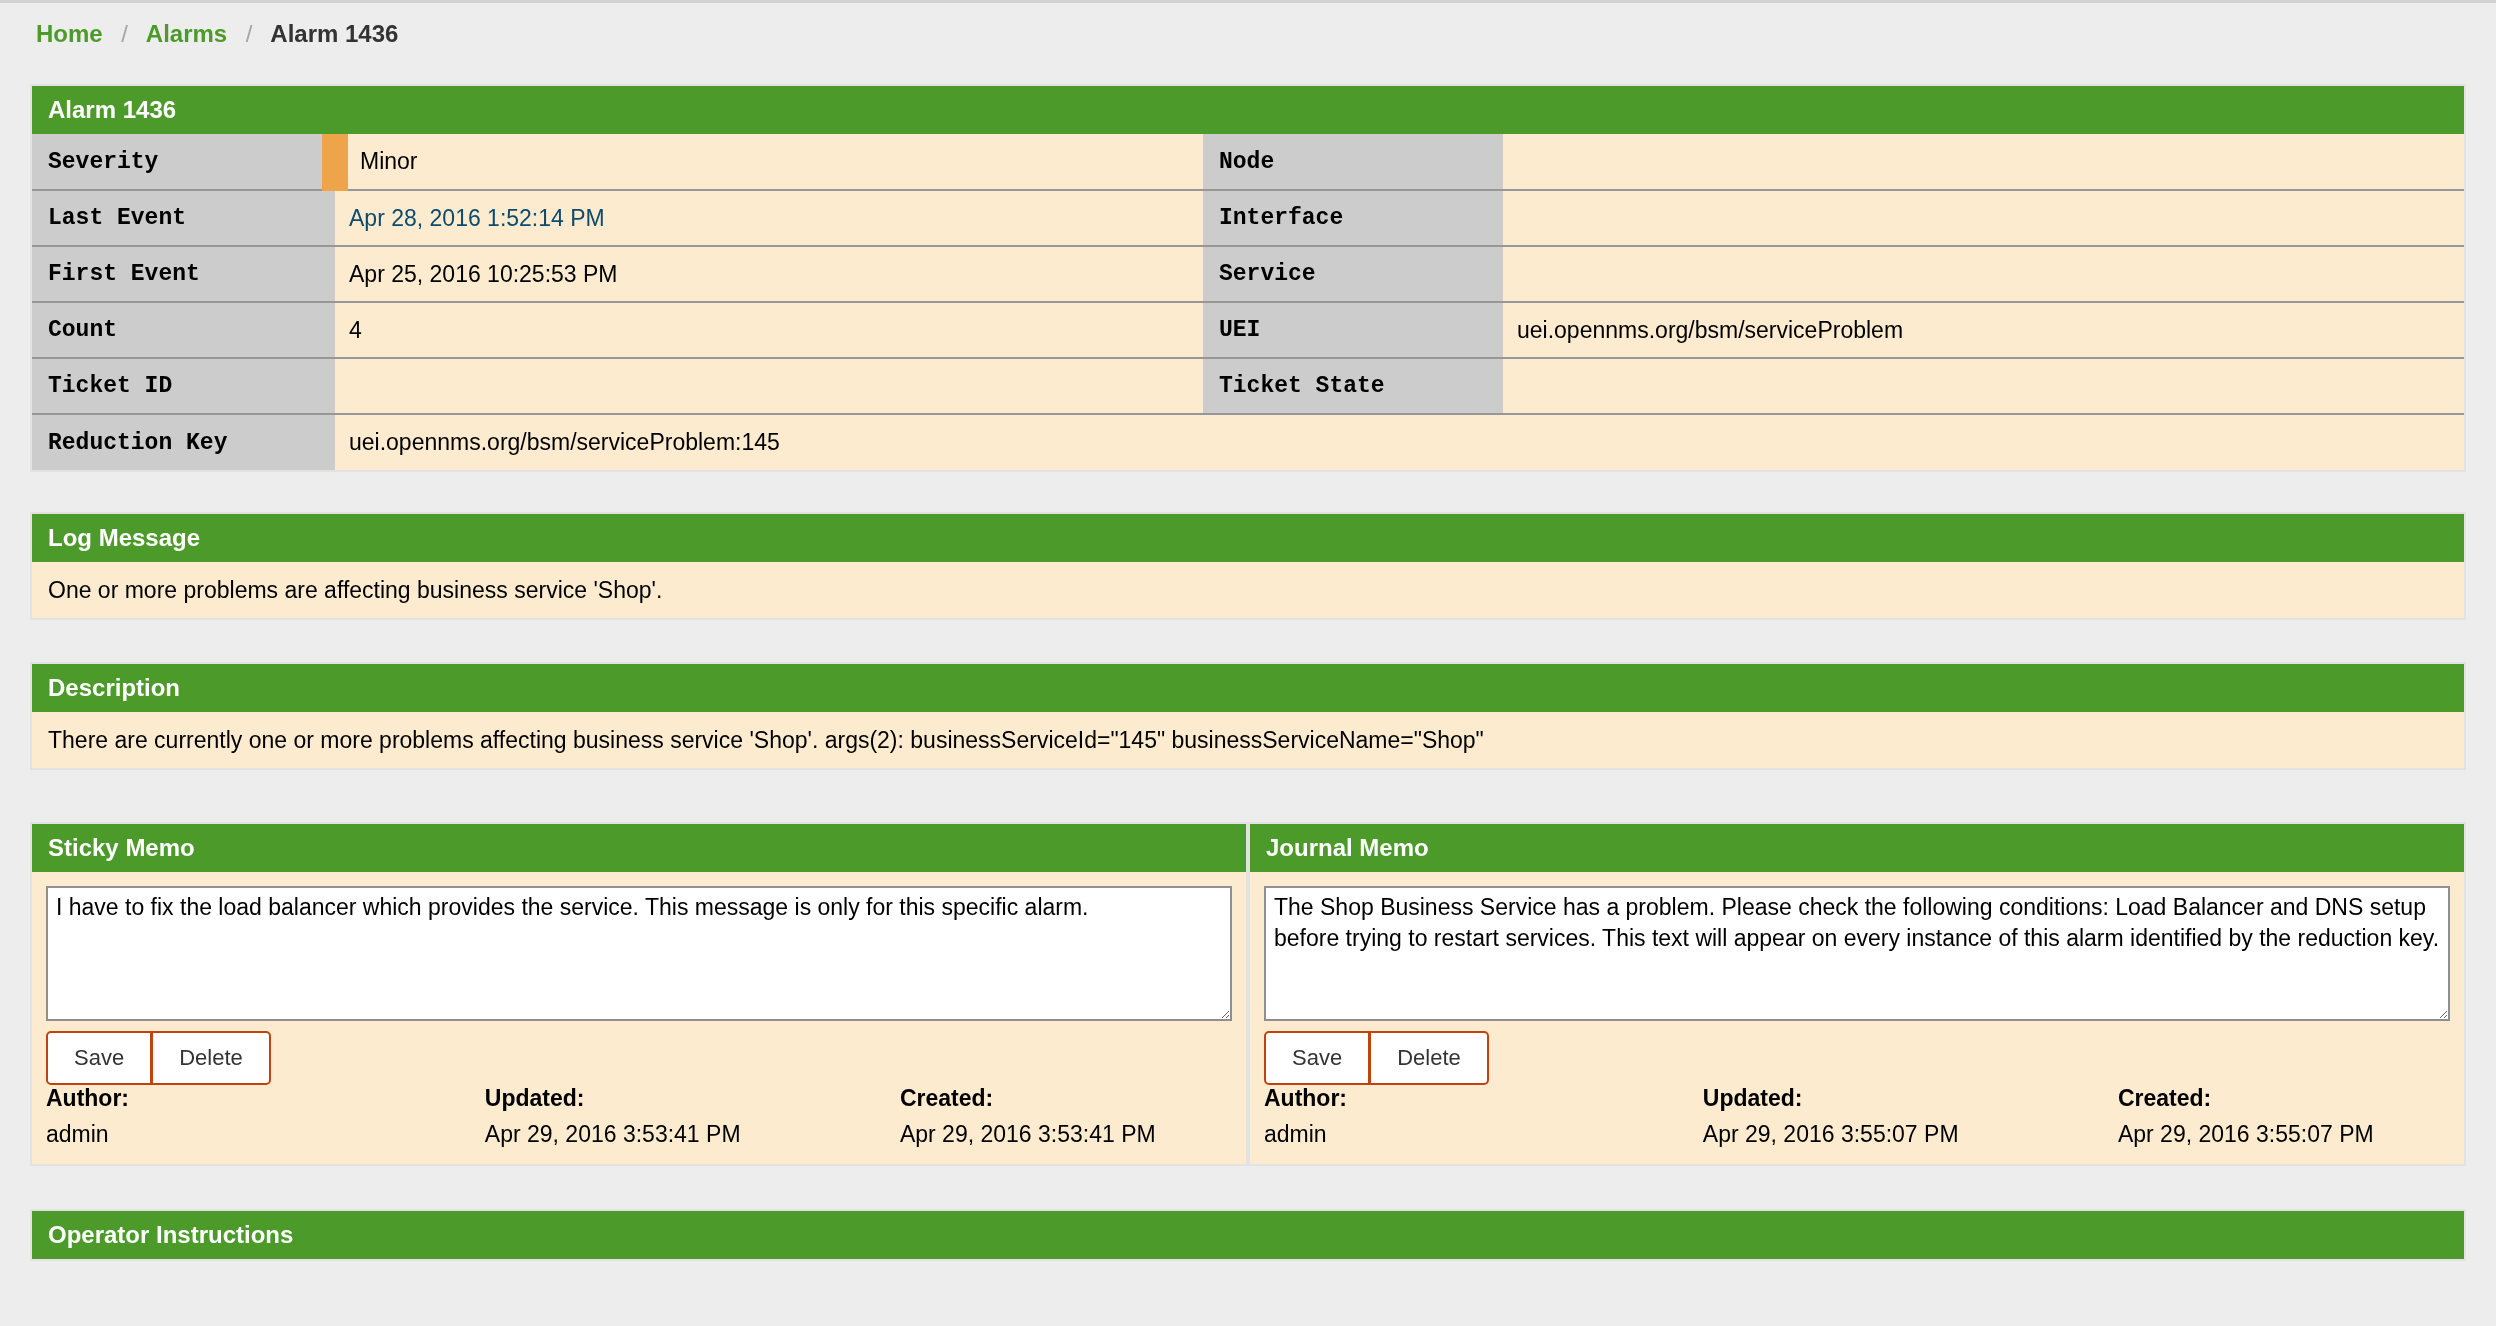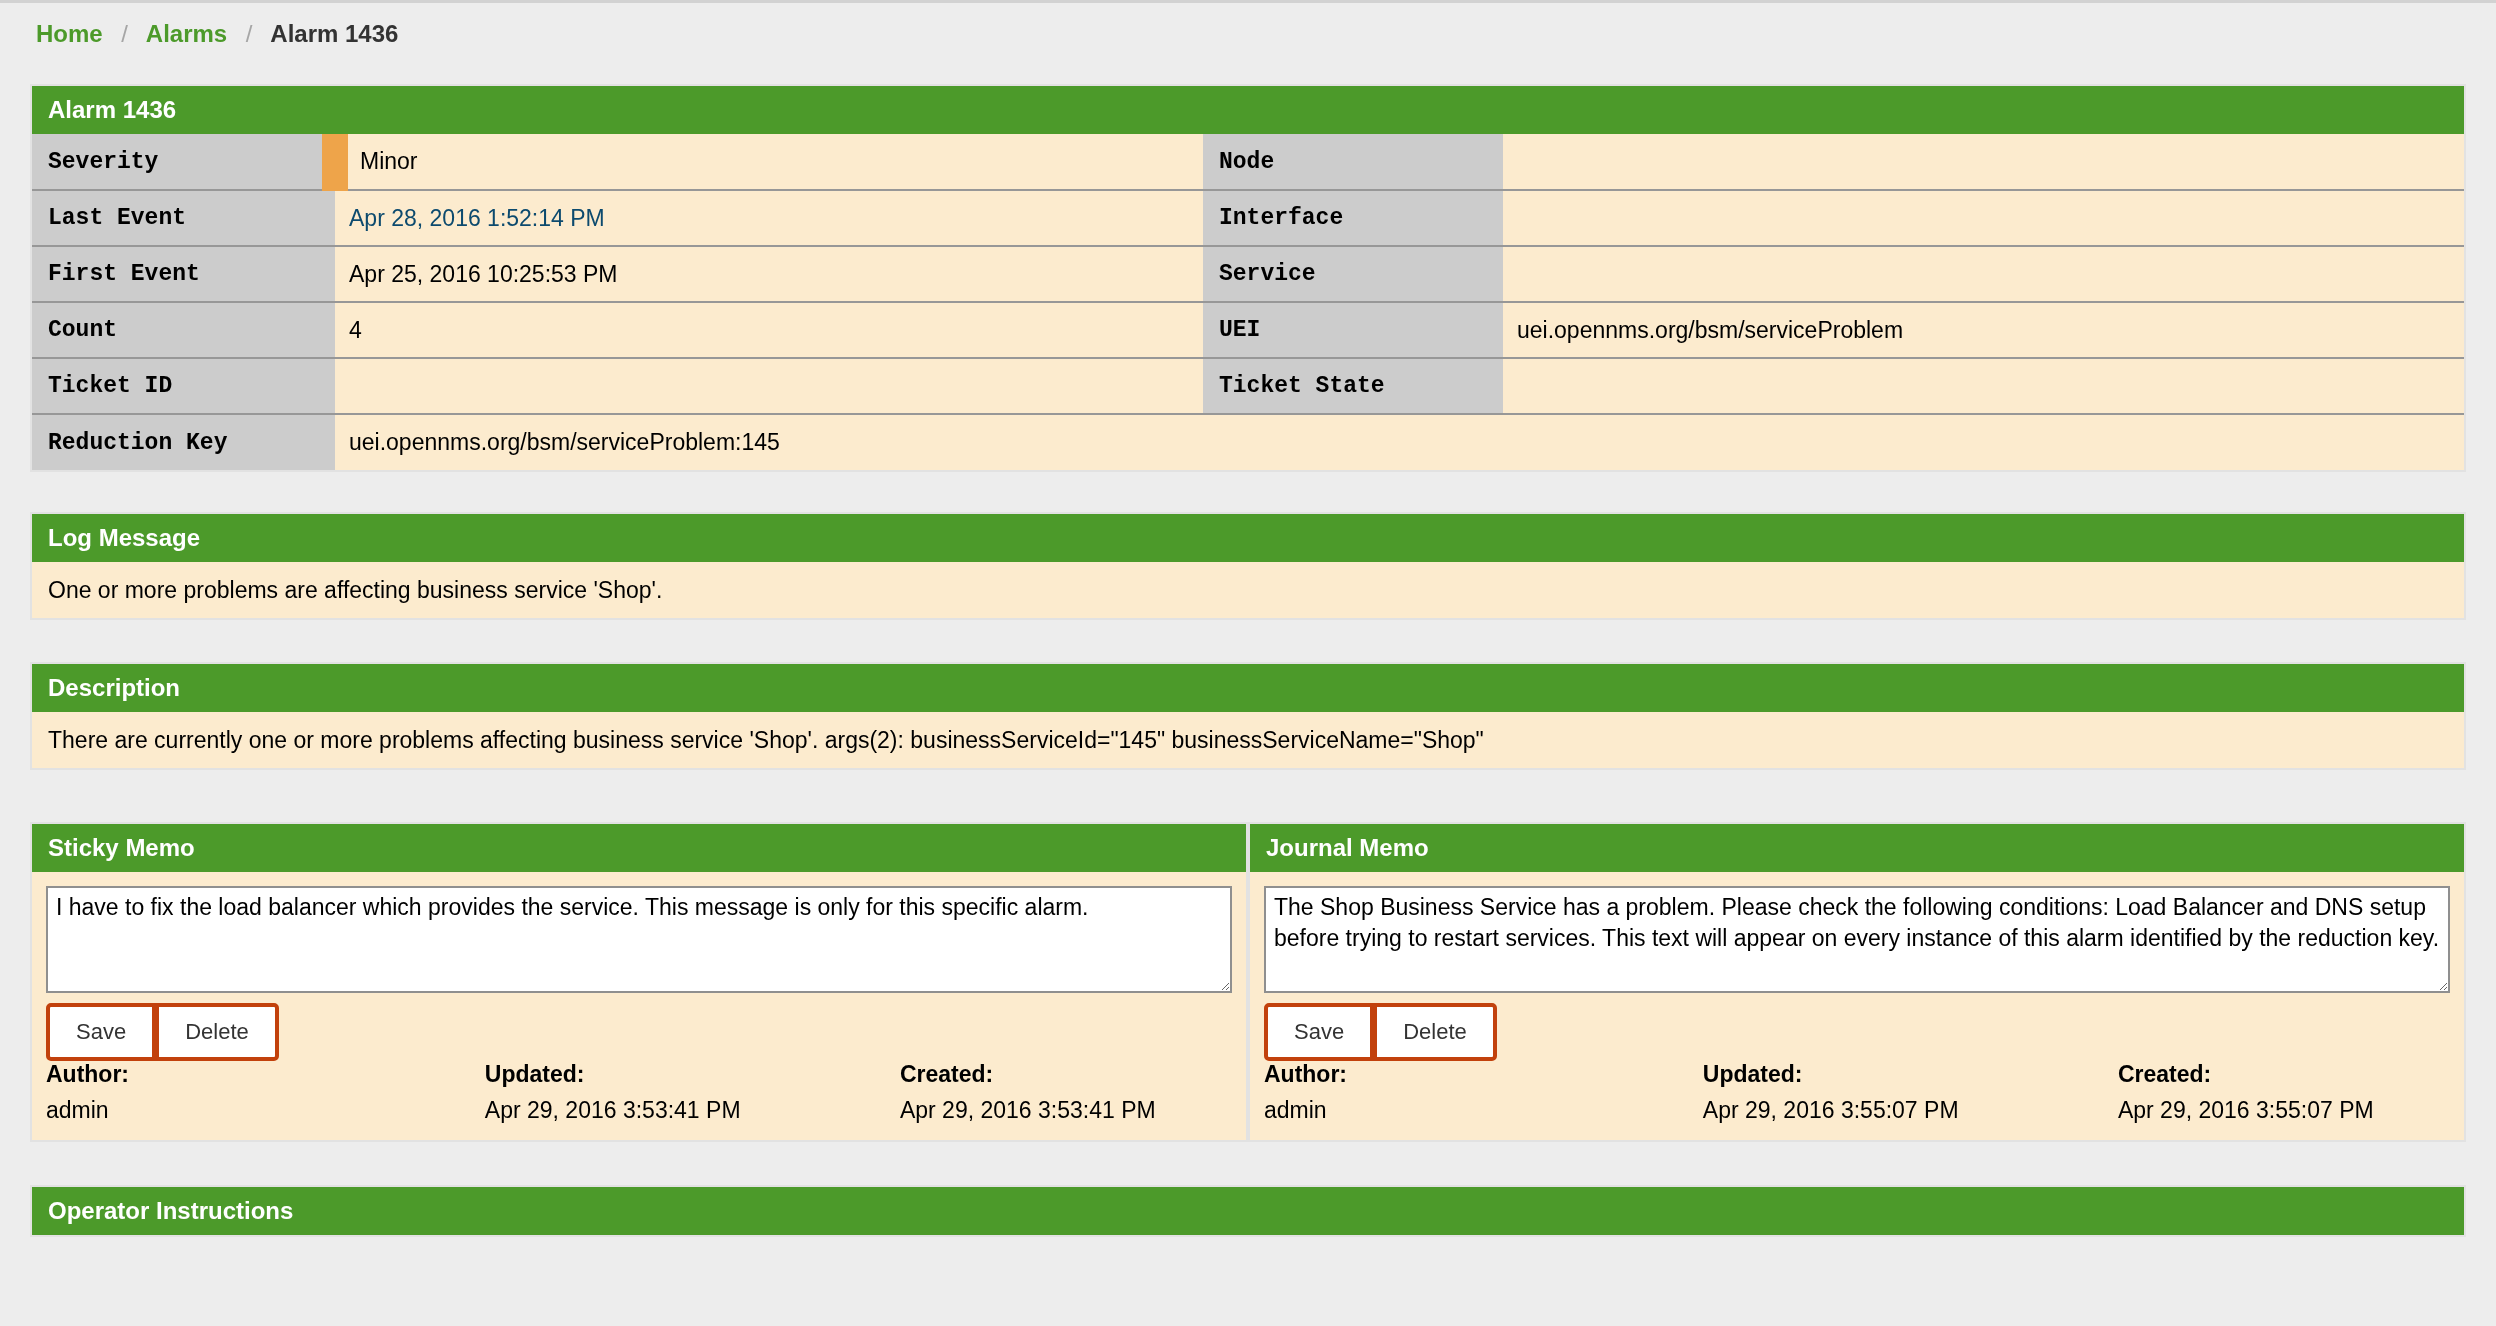--- a/index.html
+++ b/index.html
@@ -76,34 +76,34 @@
   .panel-log { margin-top: 40px; }
   .panel-desc { margin-top: 42px; }
 
   
   .memo-row { margin-top: 52px; display: flex; }
   .memo-panel { flex: 1 1 0; }
   .memo-body { padding: 14px 14px 16px 14px; }
   .memo-textarea {
     display: block;
     width: 100%;
-    height: 107px;
+    height: 135px;
     border: 2px solid #8F8F8F;
     background: #FFF;
     font-family: "Liberation Sans", sans-serif;
     font-size: 23px;
     line-height: 31px;
     padding: 4px 8px;
     color: #000;
     resize: both;
   }
   .btn-group { margin-top: 10px; display: inline-flex; }
   .btn {
     background: #FFF;
-    border: 4px solid #c2410c;
+    border: 2px solid #c2410c;
     color: #333;
     font-family: "Liberation Sans", sans-serif;
     font-size: 22px;
     padding: 12px 26px;
     cursor: pointer;
     line-height: 26px;
   }
   .btn-first { border-radius: 5px 0 0 5px; }
   .btn-last { border-radius: 0 5px 5px 0; margin-left: -1px; }
   .memo-footer {

